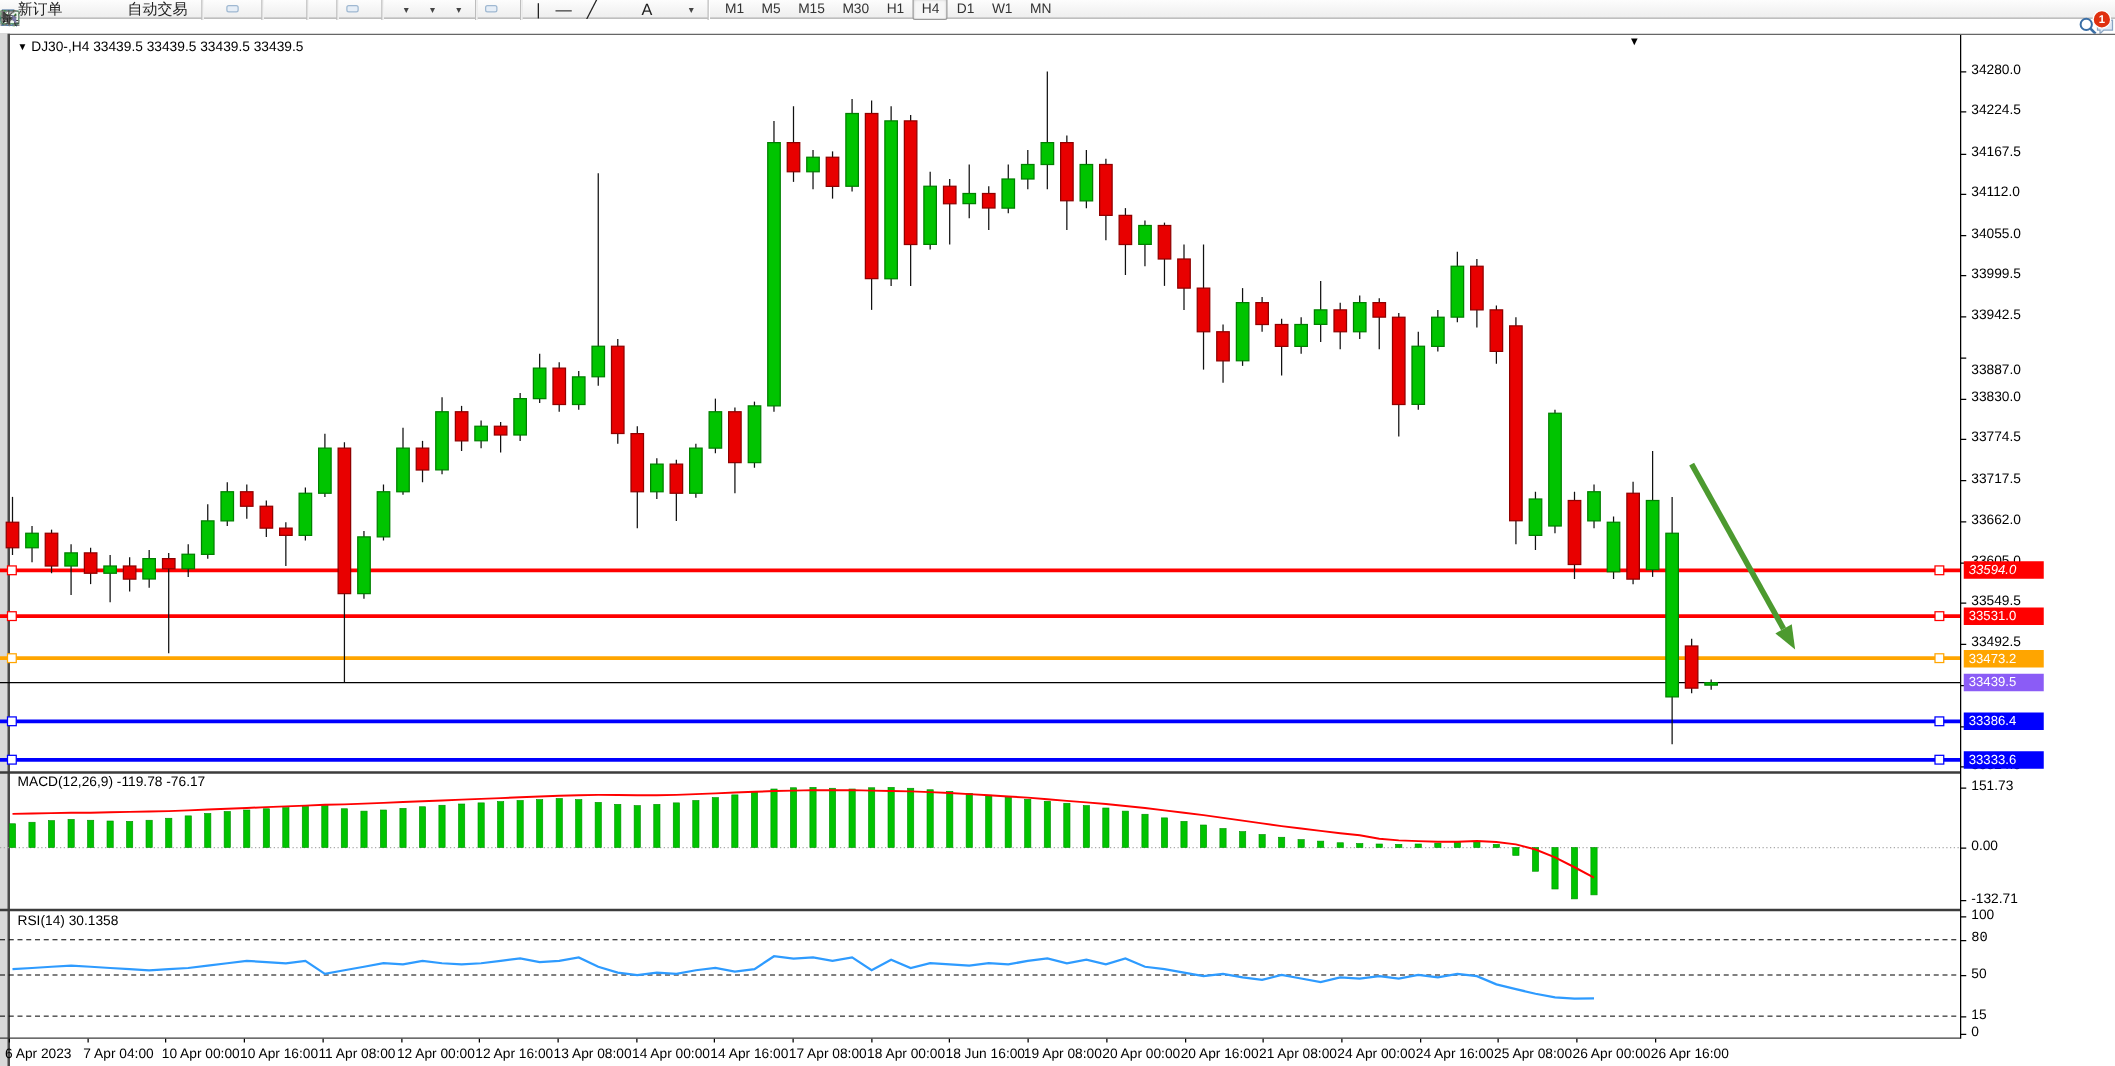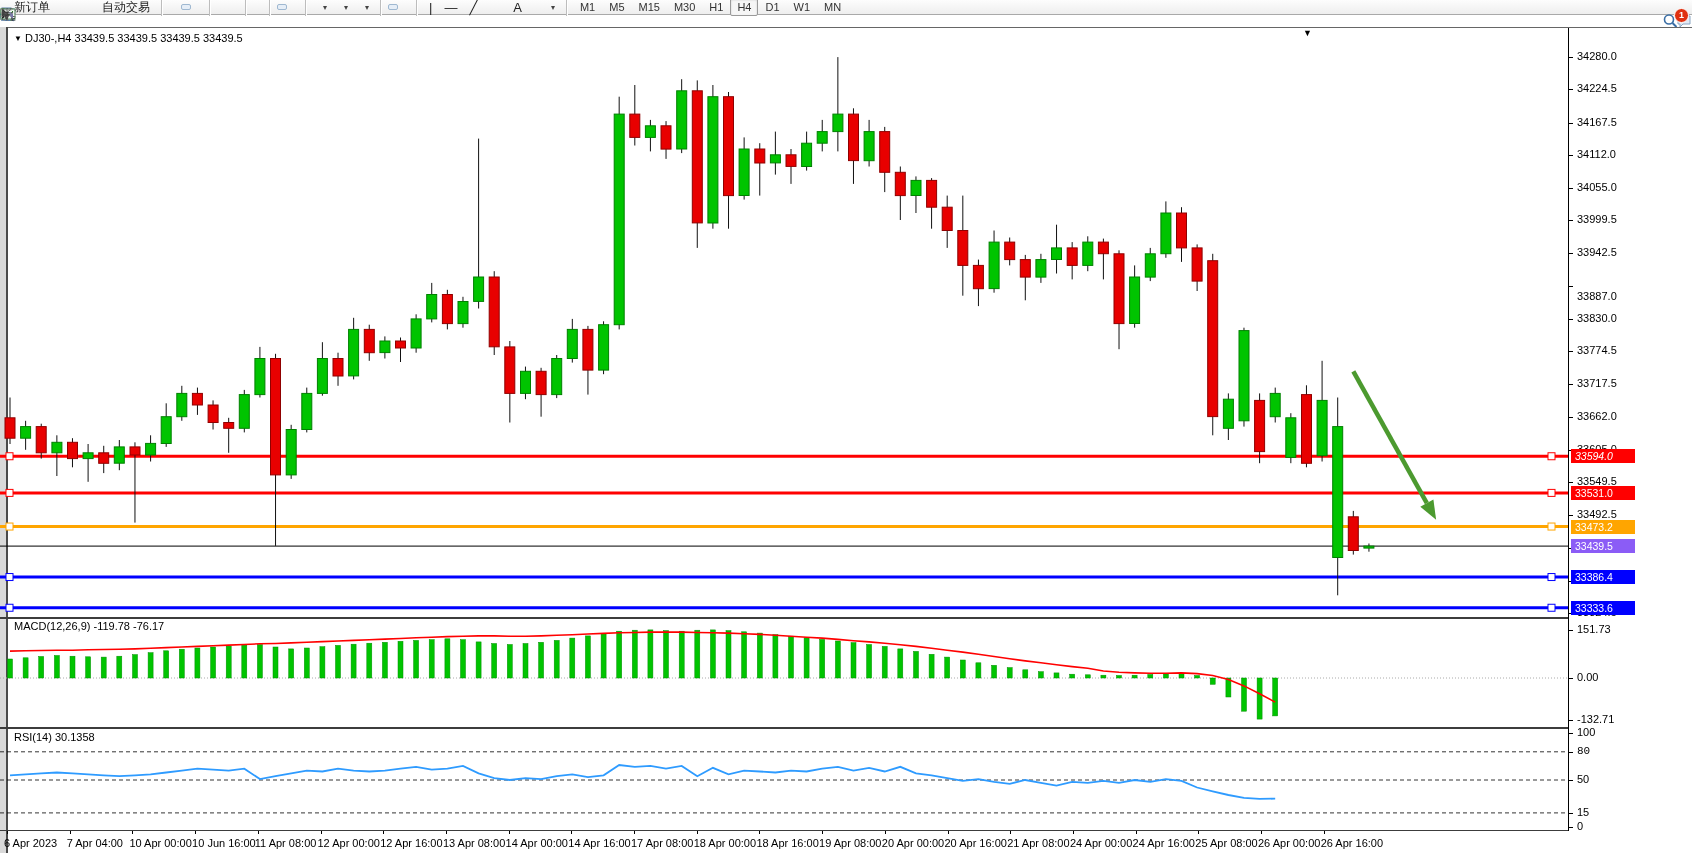--- a/index.html
+++ b/index.html
@@ -676,39 +676,39 @@
       <div class="badge" style="top: 601px; background: rgb(0, 0, 255);">33333.6</div>
     </div>
   <div id="time-layer">
       <div class="time-tick" style="left: 7px;"></div>
       <div class="time-label" style="left: 4px;">6 Apr 2023</div>
       <div class="time-tick" style="left: 69.7px;"></div>
       <div class="time-label" style="left: 66.7px;">7 Apr 04:00</div>
       <div class="time-tick" style="left: 132.4px;"></div>
       <div class="time-label" style="left: 129.4px;">10 Apr 00:00</div>
       <div class="time-tick" style="left: 195.1px;"></div>
-      <div class="time-label" style="left: 192.1px;">10 Jun 16:00</div>
+      <div class="time-label" style="left: 192.1px;">10 Apr 16:00</div>
       <div class="time-tick" style="left: 257.8px;"></div>
       <div class="time-label" style="left: 254.8px;">11 Apr 08:00</div>
       <div class="time-tick" style="left: 320.5px;"></div>
       <div class="time-label" style="left: 317.5px;">12 Apr 00:00</div>
       <div class="time-tick" style="left: 383.2px;"></div>
       <div class="time-label" style="left: 380.2px;">12 Apr 16:00</div>
       <div class="time-tick" style="left: 445.9px;"></div>
       <div class="time-label" style="left: 442.9px;">13 Apr 08:00</div>
       <div class="time-tick" style="left: 508.6px;"></div>
       <div class="time-label" style="left: 505.6px;">14 Apr 00:00</div>
       <div class="time-tick" style="left: 571.3px;"></div>
       <div class="time-label" style="left: 568.3px;">14 Apr 16:00</div>
       <div class="time-tick" style="left: 634px;"></div>
       <div class="time-label" style="left: 631px;">17 Apr 08:00</div>
       <div class="time-tick" style="left: 696.7px;"></div>
       <div class="time-label" style="left: 693.7px;">18 Apr 00:00</div>
       <div class="time-tick" style="left: 759.4px;"></div>
-      <div class="time-label" style="left: 756.4px;">18 Apr 16:00</div>
+      <div class="time-label" style="left: 756.4px;">18 Jun 16:00</div>
       <div class="time-tick" style="left: 822.1px;"></div>
       <div class="time-label" style="left: 819.1px;">19 Apr 08:00</div>
       <div class="time-tick" style="left: 884.8px;"></div>
       <div class="time-label" style="left: 881.8px;">20 Apr 00:00</div>
       <div class="time-tick" style="left: 947.5px;"></div>
       <div class="time-label" style="left: 944.5px;">20 Apr 16:00</div>
       <div class="time-tick" style="left: 1010.2px;"></div>
       <div class="time-label" style="left: 1007.2px;">21 Apr 08:00</div>
       <div class="time-tick" style="left: 1072.9px;"></div>
       <div class="time-label" style="left: 1069.9px;">24 Apr 00:00</div>

